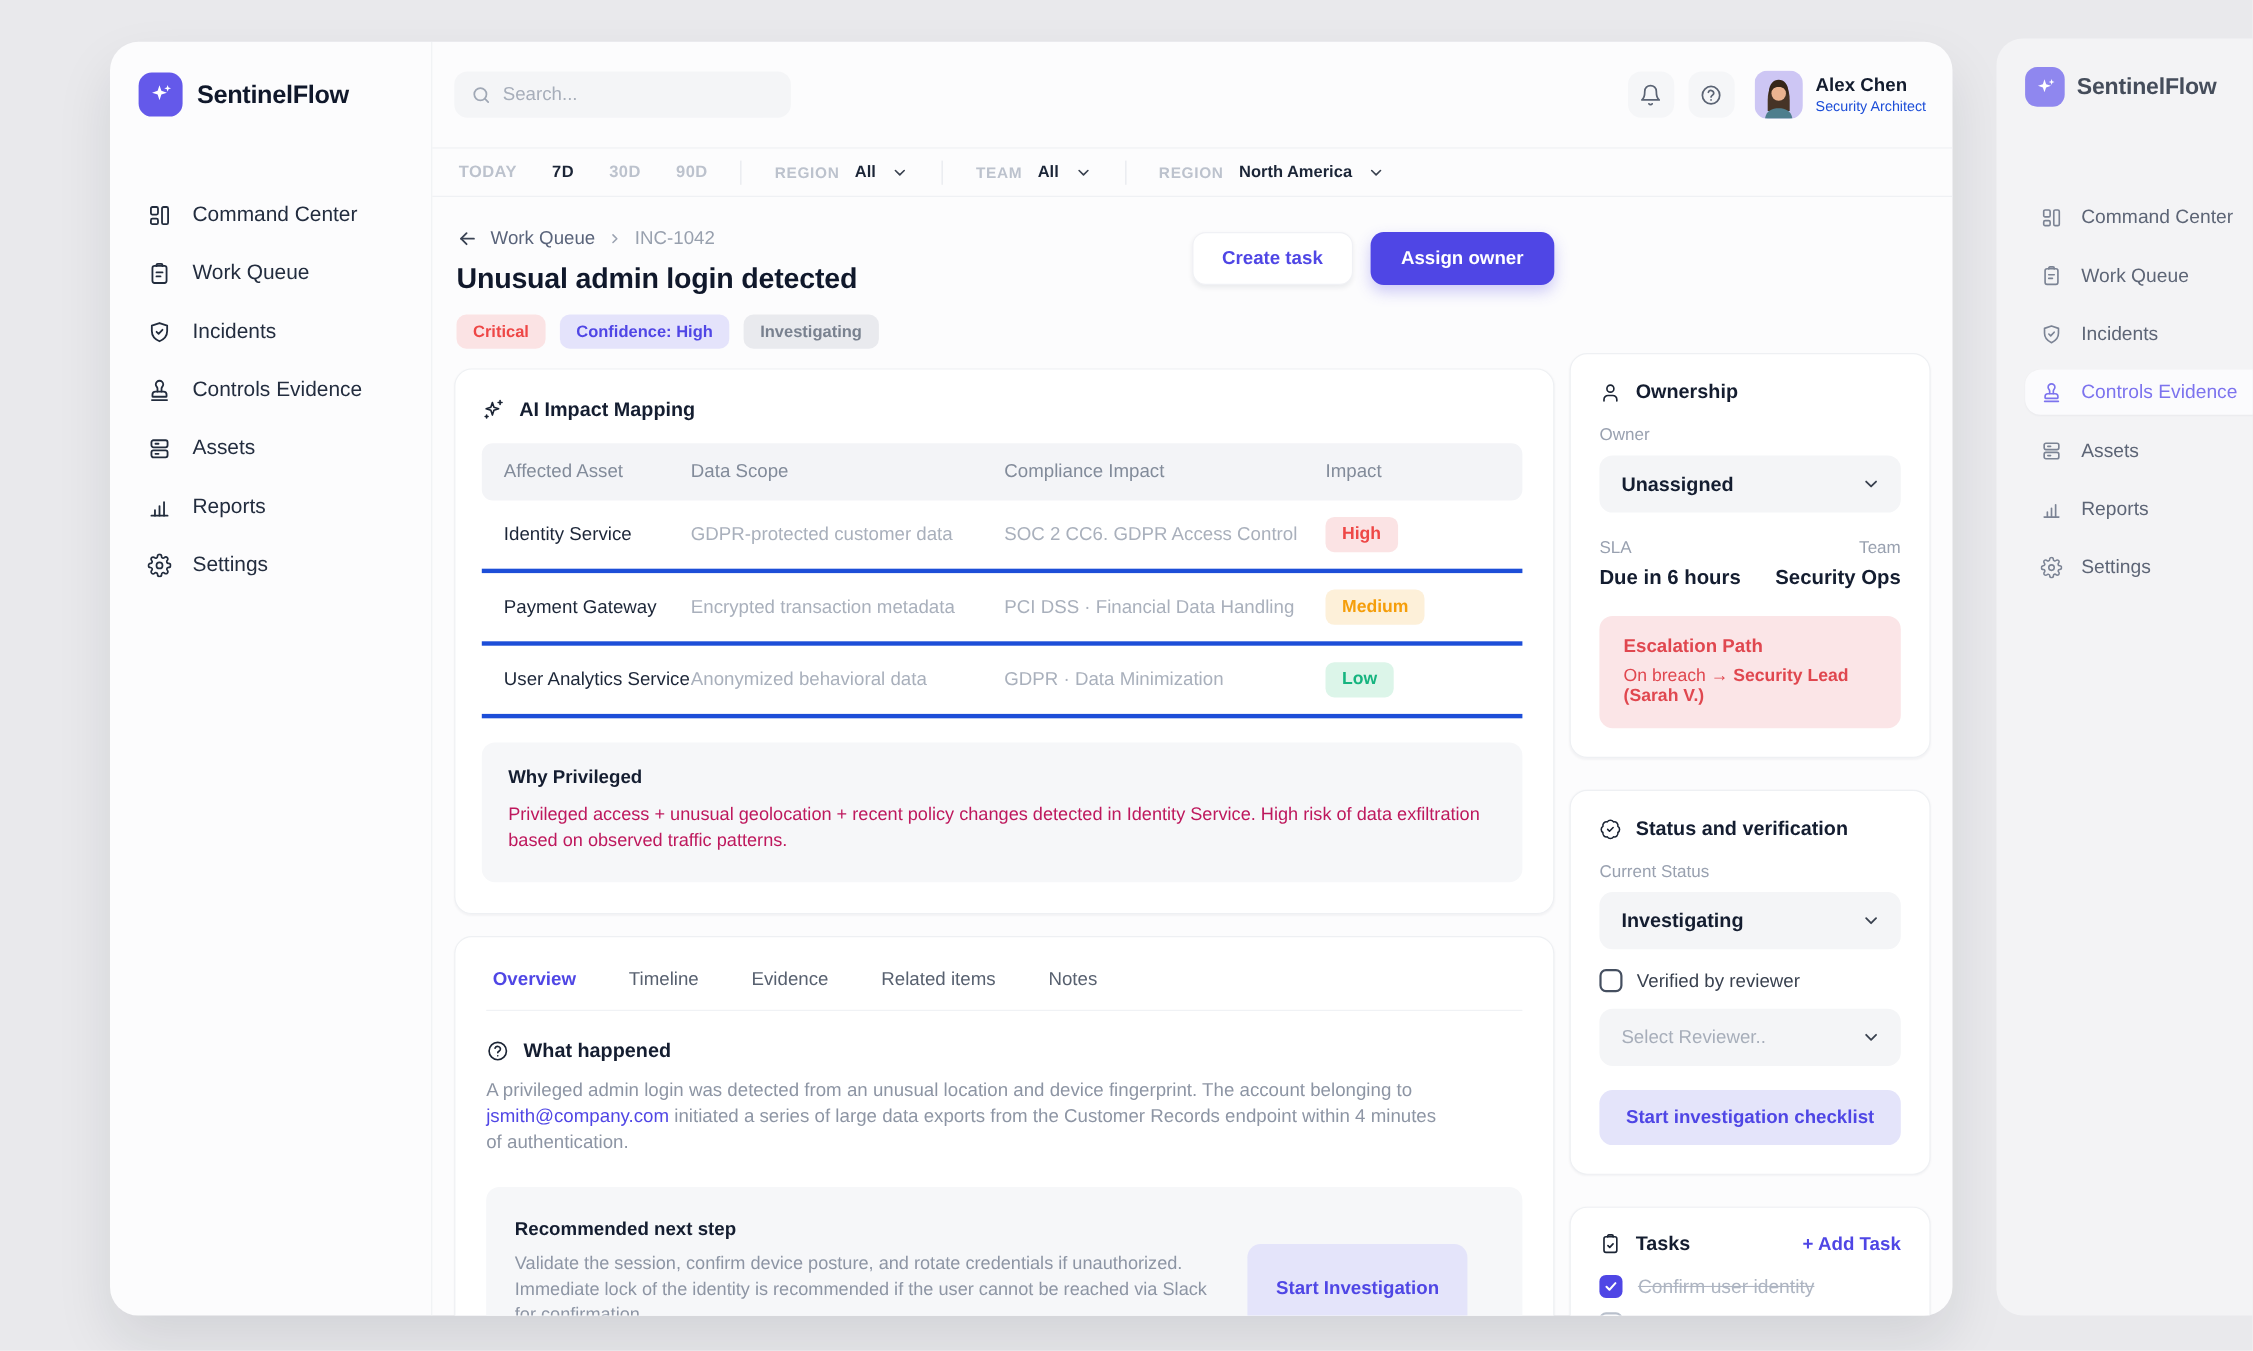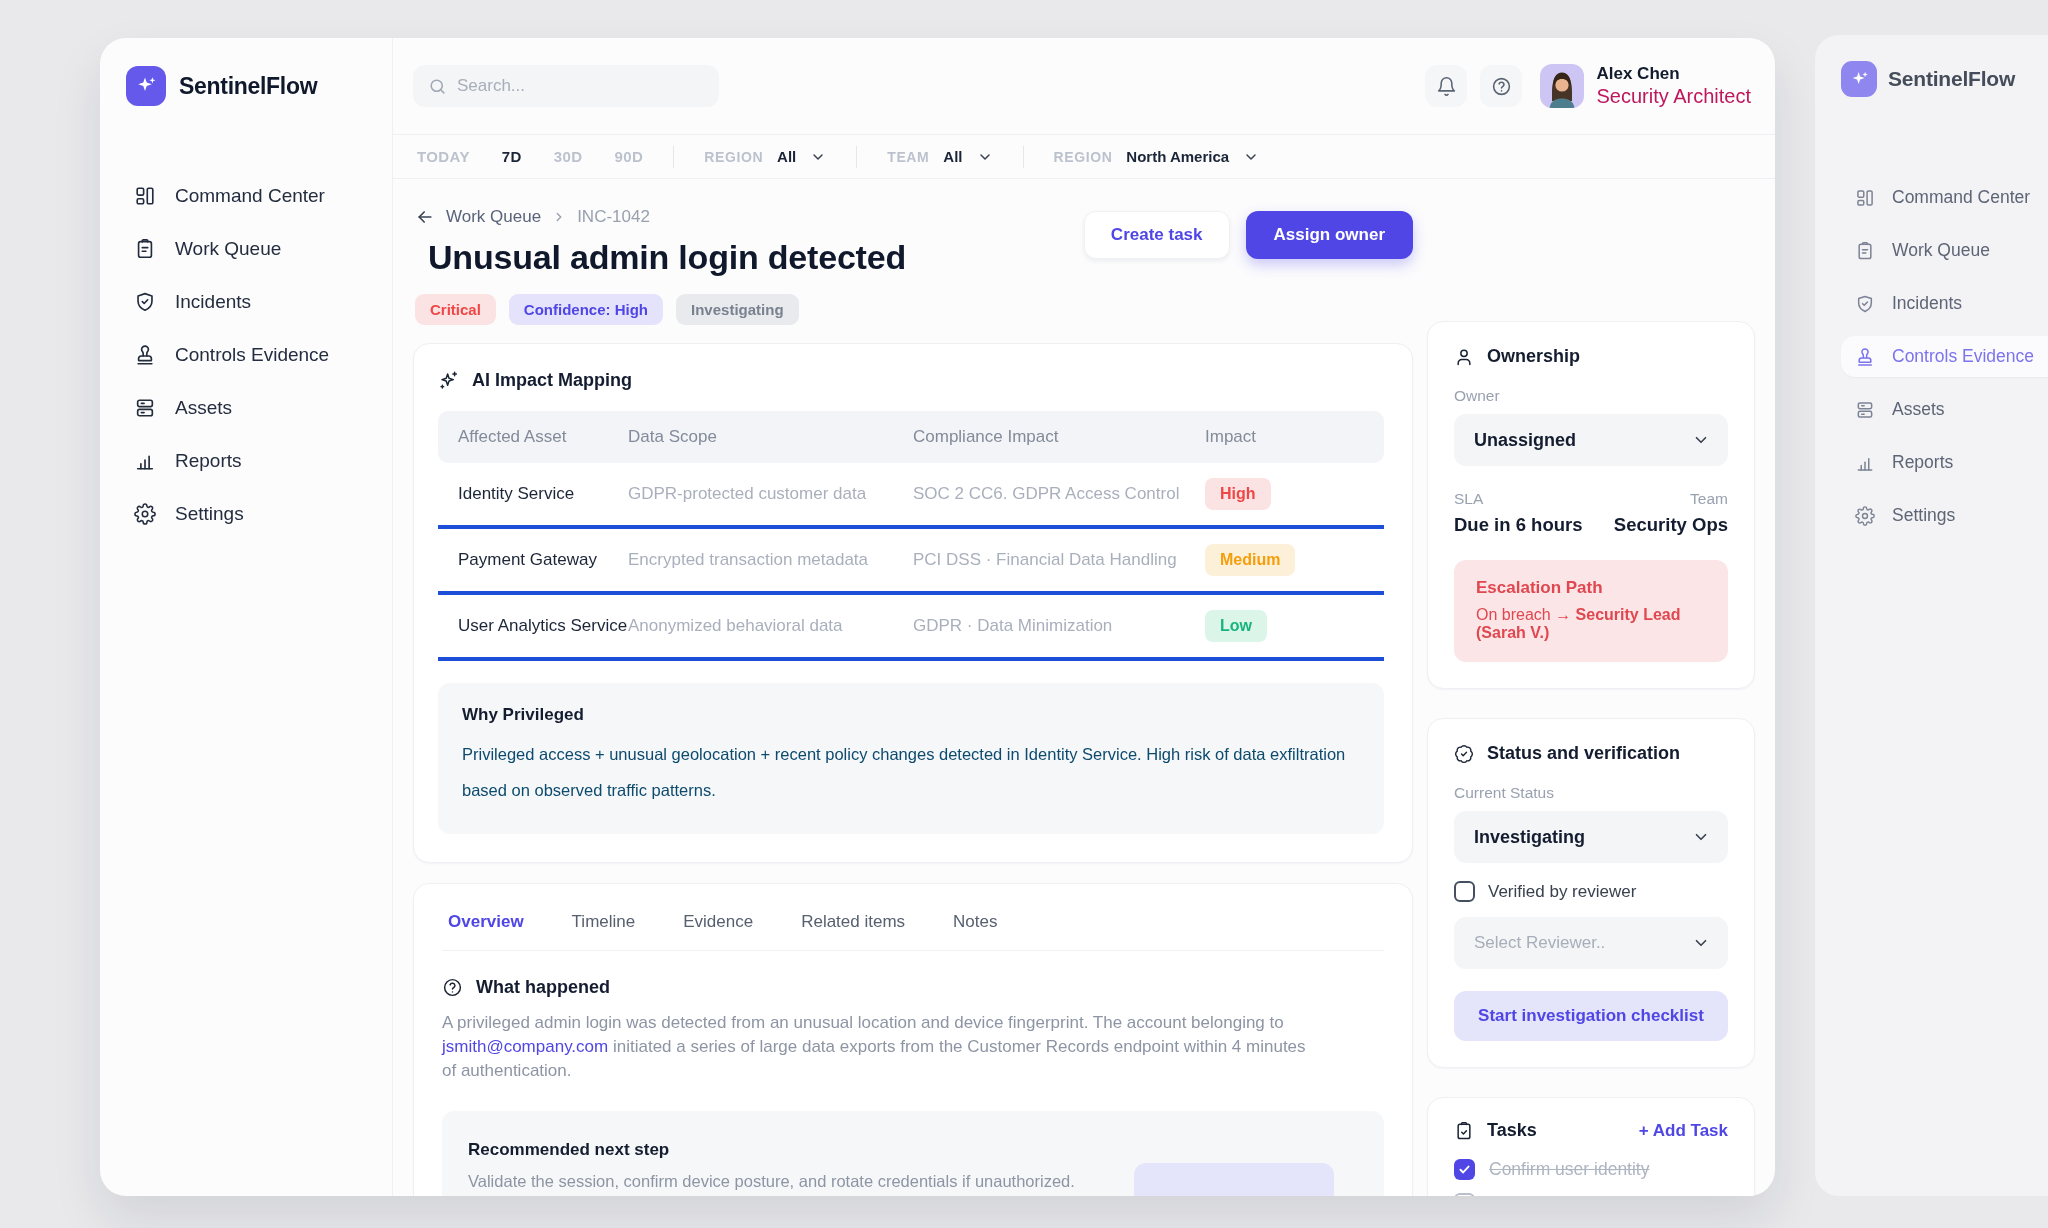--- a/index.html
+++ b/index.html
@@ -45,21 +45,21 @@
     display:flex; align-items:center; gap:10px; padding:0 15px; color:#a0a8b5; }
   .search input { border:0; outline:0; background:transparent; font-size:17px; color:#3a4354;
     width:100%; font-family:inherit; }
   .search input::placeholder { color:#a7aeba; }
   .tb-spacer { flex:1; }
   .icon-btn { width:42px; height:42px; border-radius:12px; background:#f5f6f8; color:#5b6474;
     display:flex; align-items:center; justify-content:center; margin-left:13px; cursor:pointer; }
   .avatar { width:44px; height:44px; border-radius:12px; overflow:hidden; margin-left:18px; flex-shrink:0; cursor:pointer; }
   .user-block { margin-left:12px; line-height:1.25; }
   .user-name { font-size:17px; font-weight:700; color:#131c2e; }
-  .user-role { font-size:20px; color:#be185d; }
+  .user-role { font-size:13px; color:#1d4ed8; }
 
   
   .filterbar { height:44px; flex-shrink:0; display:flex; align-items:center;
     padding:0 26px 0 24px; border-bottom:1px solid #eef0f3; }
   .time-group { display:flex; align-items:center; gap:32px; }
   .time-item { font-size:15px; font-weight:700; color:#bcc2cd; letter-spacing:.4px; cursor:pointer; }
   .time-item.active { color:#1b2537; }
   .vdiv { width:1px; height:22px; background:#e4e7ec; margin:0 30px; }
   .filter-group { display:flex; align-items:center; gap:14px; cursor:pointer; }
   .fg-label { font-size:14px; font-weight:700; color:#bcc2cd; letter-spacing:.6px; }
@@ -68,21 +68,21 @@
 
   
   .content { flex:1; display:flex; gap:14px; padding:20px 20px 0 20px; min-height:0; }
   .col-left { flex:1; min-width:0; }
   .col-right { width:328px; flex-shrink:0; display:flex; flex-direction:column; gap:29px; margin-top:122px; }
 
   .head-row { display:flex; align-items:flex-start; justify-content:space-between; padding:8px 0 0 2px; }
   .crumbs { display:flex; align-items:center; gap:11px; font-size:17px; color:#59637a; }
   .crumb-id { color:#98a0ae; }
   .crumb-sep { color:#9aa2b0; }
-  .page-title { font-size:34px; font-weight:700; color:#10182b; margin-top:11px; letter-spacing:-.2px;margin-left:13px; }
+  .page-title { font-size:26px; font-weight:700; color:#10182b; margin-top:11px; letter-spacing:-.2px; }
   .badges { display:flex; gap:13px; margin-top:17px; }
   .badge { font-size:15px; font-weight:600; padding:7px 15px; border-radius:9px; }
   .badge.critical { background:#fbe3e4; color:#ee4746; }
   .badge.confidence { background:#e4e3fb; color:#5046e5; }
   .badge.neutral { background:#e9eaee; color:#79818f; }
   .head-actions { display:flex; gap:16px; margin-top:4px; }
   .btn { border:0; font-family:inherit; font-size:17px; font-weight:700; border-radius:12px; cursor:pointer; }
   .btn-ghost { background:#fff; color:#4f46e5; padding:13px 26px; border:1px solid #f0f1f5;
     box-shadow:0 2px 5px rgba(16,24,40,.07); }
   .btn-primary { background:#4f46e5; color:#fff; padding:13px 28px; box-shadow:0 6px 14px rgba(79,70,229,.28); }
@@ -100,21 +100,21 @@
   .cell-asset { color:#1c2638; font-weight:500; }
   .cell-muted { color:#a9b0bc; }
   .pill { display:inline-block; padding:7px 15px; border-radius:8px; font-size:16px; font-weight:600; }
   .pill-high { background:#fbe3e4; color:#ee4746; }
   .pill-medium { background:#fdf0d9; color:#f59e0b; }
   .pill-low { background:#dcf5e9; color:#16b47f; }
 
   .soft-box { background:#f6f7f9; border-radius:12px; }
   .why-box { margin-top:22px; padding:22px 24px 26px; }
   .box-title { font-size:17px; font-weight:700; color:#141d30; }
-  .box-text { margin-top:11px; font-size:16.5px; color:#0c4a6e; line-height:36px; }
+  .box-text { margin-top:11px; font-size:16.5px; color:#be185d; line-height:24px; }
 
   .detail-card { margin-top:20px; margin-bottom:28px; padding:24px 28px 28px; }
   .tabs { display:flex; gap:48px; padding:4px 6px 18px; border-bottom:1px solid #eff1f4; }
   .tab { font-size:17px; font-weight:500; color:#57606f; cursor:pointer; }
   .tab.active { color:#4f46e5; font-weight:600; }
   .wh-head { margin-top:26px; display:flex; align-items:center; gap:13px; font-size:18px; font-weight:700; color:#141d30; }
   .wh-head .ic { color:#1b2434; }
   .wh-text { margin-top:13px; font-size:17px; color:#8d95a4; line-height:24px; max-width:870px; }
   .link { color:#5046e5; cursor:pointer; }
   .rec-box { margin-top:28px; padding:24px 26px; display:flex; align-items:center; gap:26px; }

